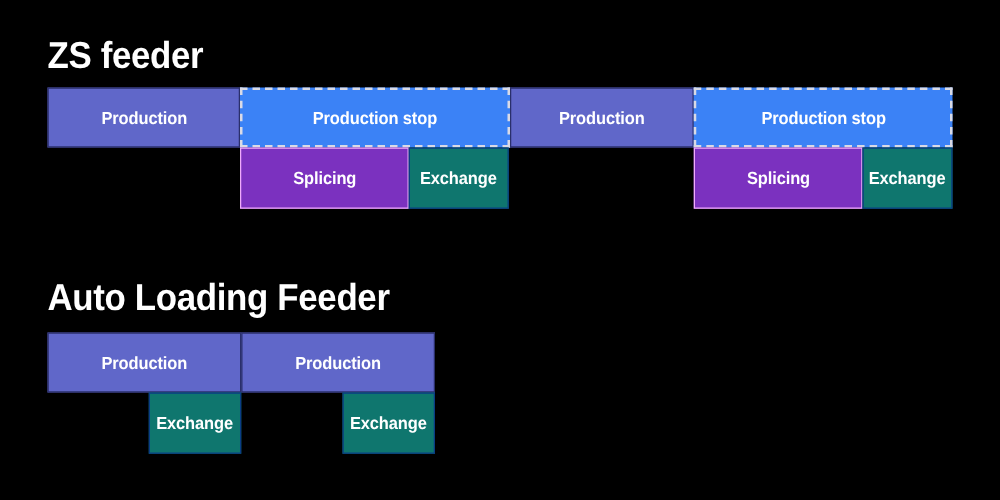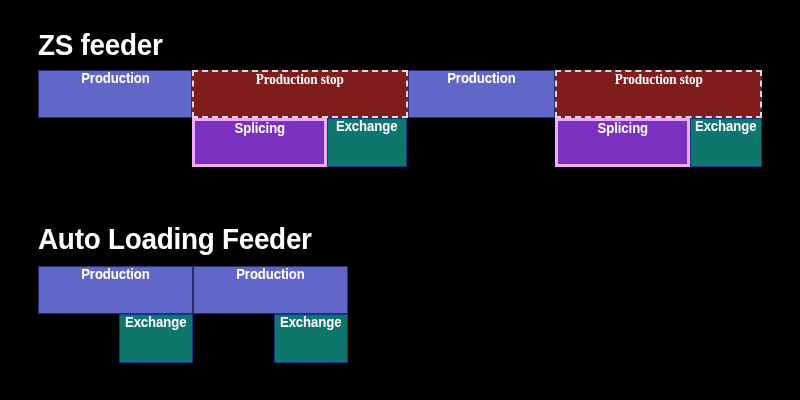--- a/index.html
+++ b/index.html
@@ -29,46 +29,46 @@
     line-height: 34px;
     letter-spacing: -0.3px;
     white-space: nowrap;
     transform: scaleX(0.93);
     transform-origin: left center;
   }
   .bar {
     position: absolute;
     box-sizing: border-box;
     display: flex;
+    align-items: center;
     justify-content: center;
     color: #ffffff;
     font-family: "Liberation Sans", sans-serif;
     font-weight: bold;
     font-size: 14px;
     line-height: 15px;
     white-space: nowrap;
     letter-spacing: -0.1px;
   }
   .bar-label {
     transform: scaleX(0.94);
     transform-origin: center center;
     pointer-events: none;
   }
   .bar.production {
     background: #6067c9;
     border: 1px solid #2a2f6b;
   }
   .bar.production-stop {
-    background: #7f1d1d;
+    background: #3b82f6;
     border: 2px dashed #d9dae6;
-    font-family: Liberation Serif, serif;
   }
   .bar.splicing {
     background: #7b31bf;
-    border: 3px solid #f0abfc;
+    border: 1px solid #f0abfc;
   }
   .bar.exchange {
     background: #0f766e;
     border: 1px solid #0a3c85;
   }
   .bar.production-stop .bar-label {
     font-size: 14px;
   }
 </style>
 </head>

